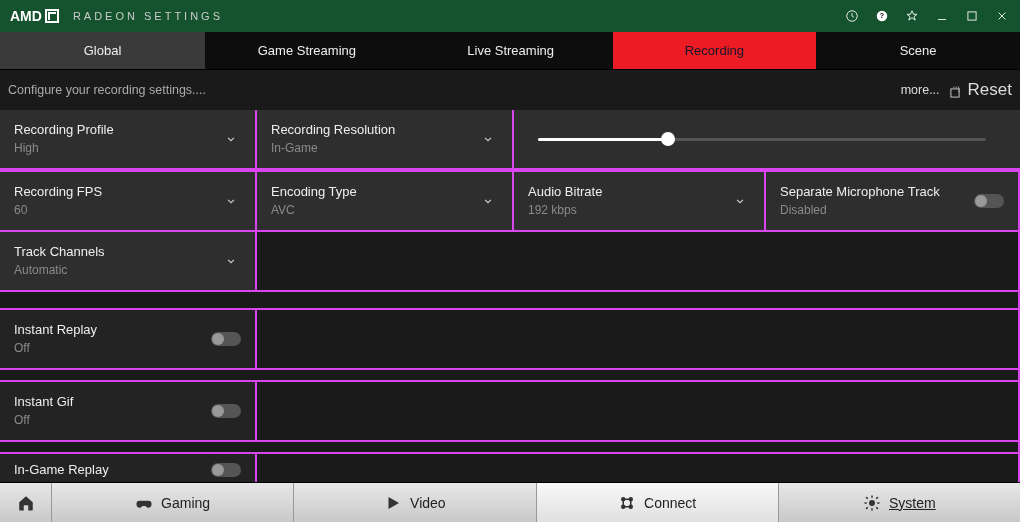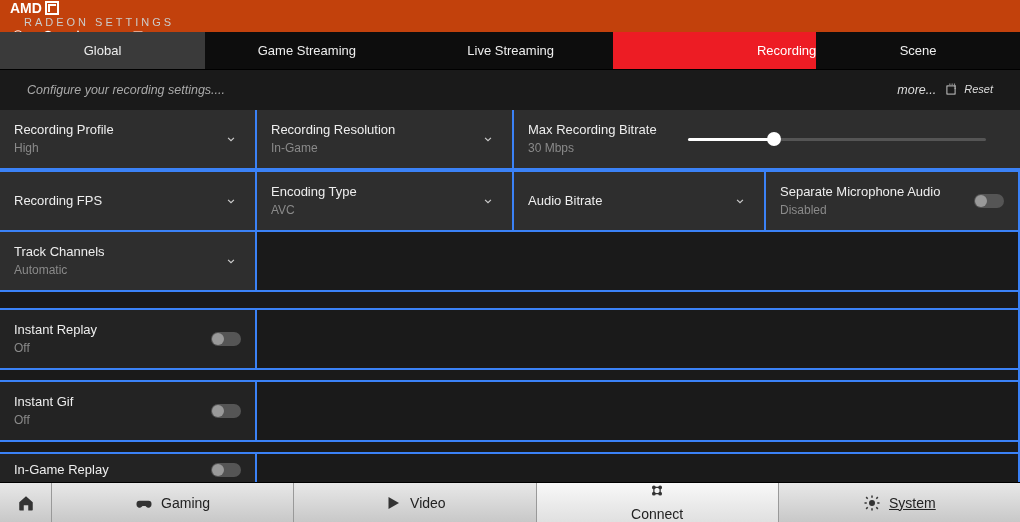--- a/index.html
+++ b/index.html
@@ -1,43 +1,43 @@
 <!DOCTYPE html>
 <html><head>
 <meta charset="utf-8">
 <style>
   * { margin: 0; padding: 0; box-sizing: border-box; font-family: "Segoe UI", Arial, sans-serif; }
   body { width: 1020px; height: 522px; background: #1a1a1a; color: #d0d0d0; overflow: hidden; position: relative; }
 
   
-  .titlebar { height: 32px; background: #c2410c; display: flex; align-items: flex-start; padding: 0 10px; flex-direction: column; }
+  .titlebar { height: 32px; background: #14532d; display: flex; align-items: center; padding: 0 10px; }
   .amd-logo { color: #fff; font-weight: bold; font-size: 14px; letter-spacing: 0px; display: flex; align-items: center; }
   .amd-logo-box { width: 14px; height: 14px; border: 2px solid #fff; display: inline-block; margin-left: 3px; position: relative; }
   .amd-logo-box::after { content: ""; position: absolute; right: 1px; bottom: 1px; width: 6px; height: 6px; border-left: 2px solid #fff; border-top: 2px solid #fff; }
   .title-text { color: #ccc; font-size: 11px; letter-spacing: 3px; margin-left: 14px; font-weight: 300; }
   .title-spacer { flex: 1; }
   .title-icons { display: flex; gap: 14px; align-items: center; }
   .ticon { width: 16px; height: 16px; display: flex; align-items: center; justify-content: center; color: #fff; font-size: 14px; cursor: pointer; }
   .ticon svg { width: 14px; height: 14px; fill: none; stroke: #fff; stroke-width: 1.5; }
 
   
   .top-tabs { height: 38px; background: #0d0d0d; display: flex; border-bottom: 1px solid #000; }
   .top-tab { flex: 1; display: flex; align-items: center; justify-content: center; font-size: 13px; color: #eee; cursor: pointer; }
   .top-tab.global { background: #3a3a3a; flex: 0 0 205px; }
-  .top-tab.active { background: #ed1c24; color: #ffffff; justify-content: flex-end; }
-
-  
-  .subheader { height: 40px; display: flex; align-items: center; padding: 0 27px; background: #1a1a1a; font-size: 12.5px; color: #aaa; font-style: italic; }
+  .top-tab.active { background: #ed1c24; color: #0f172a; }
+
+  
+  .subheader { height: 40px; display: flex; align-items: center; padding: 0 8px; background: #1a1a1a; font-size: 12.5px; color: #aaa; }
   .sub-spacer { flex: 1; }
   .more-link { color: #ddd; font-size: 12.5px; margin-right: 8px; cursor: pointer; }
-  .reset-btn { display: flex; align-items: flex-start; gap: 6px; color: #ddd; font-size: 11px; cursor: pointer; }
+  .reset-btn { display: flex; align-items: flex-end; gap: 6px; color: #ddd; font-size: 17px; cursor: pointer; }
   .reset-btn svg { width: 14px; height: 14px; stroke: #ddd; fill: none; stroke-width: 1.5; }
 
   
-  .settings-area { position: absolute; top: 110px; bottom: 40px; left: 0; right: 0; overflow-y: auto; background: #3b82f6; }
+  .settings-area { position: absolute; top: 110px; bottom: 40px; left: 0; right: 0; overflow-y: auto; background: #d946ef; }
   .settings-grid { display: grid; grid-template-columns: 255px 255px 1fr; gap: 2px; }
   .card { background: #2e2e2e; padding: 10px 14px; height: 58px; display: flex; align-items: center; position: relative; }
   .card-dark { background: #232323; }
   .card-text { flex: 1; }
   .card-label { font-size: 13px; color: #eee; line-height: 1.3; }
   .card-value { font-size: 12px; color: #8a8a8a; line-height: 1.3; margin-top: 2px; }
   .chevron { width: 20px; display: flex; justify-content: center; align-items: center; }
   .chevron svg { width: 14px; height: 14px; stroke: #ccc; fill: none; stroke-width: 2; }
 
   .wide { grid-column: 3 / 5; display: flex; align-items: center; }
@@ -53,21 +53,21 @@
   .toggle::after { content: ""; position: absolute; width: 12px; height: 12px; background: #999; border-radius: 50%; top: 1px; left: 1px; }
 
   .single-col { grid-column: 1; }
   .blank-23 { grid-column: 2 / -1; background: #1a1a1a; }
 
   
   .bottom-nav { position: absolute; bottom: 0; left: 0; right: 0; height: 40px; display: flex; background: #ccc; border-top: 1px solid #000; }
   .bn-home { width: 52px; background: linear-gradient(#e8e8e8,#c8c8c8); display: flex; align-items: center; justify-content: center; border-right: 1px solid #999; cursor: pointer; }
   .bn-home svg { width: 18px; height: 18px; fill: #333; }
   .bn-item { flex: 1; background: linear-gradient(#e8e8e8,#c8c8c8); display: flex; align-items: center; justify-content: center; gap: 8px; border-right: 1px solid #999; cursor: pointer; font-size: 14px; color: #222; }
-  .bn-item.active { background: linear-gradient(#f8f8f8,#e0e0e0); flex-direction: column; }
+  .bn-item.active { background: linear-gradient(#f8f8f8,#e0e0e0); }
   .bn-item svg { width: 18px; height: 18px; fill: #333; }
   .bn-item.last { border-right: none; text-decoration: underline; }
 
   
   .settings-area::-webkit-scrollbar { width: 8px; }
   .settings-area::-webkit-scrollbar-track { background: #1a1a1a; }
   .settings-area::-webkit-scrollbar-thumb { background: #ddd; border-radius: 4px; }
 </style>
 </head>
 <body>
@@ -166,36 +166,33 @@
         <div class="card-label">Recording Resolution</div>
         <div class="card-value">In-Game</div>
       </div>
       <div class="chevron">
           <svg viewBox="0 0 24 24">
             <path d="M7 10l5 5 5-5"></path>
           </svg>
         </div>
     </div>
     <div class="card wide">
-      <div class="card-text">
-        <div class="card-label">Max Recording Bitrate</div>
-        <div class="card-value">30 Mbps</div>
-      </div>
       <div class="slider-wrap">
         <div class="slider-track">
           <div class="slider-fill" style="width:29%"></div>
           <div class="slider-thumb" style="left:29%"></div>
         </div>
       </div>
     </div>
 
     <div class="row4">
       <div class="card">
         <div class="card-text">
           <div class="card-label">Recording FPS</div>
+          <div class="card-value">60</div>
         </div>
         <div class="chevron">
             <svg viewBox="0 0 24 24">
               <path d="M7 10l5 5 5-5"></path>
             </svg>
           </div>
       </div>
       <div class="card">
         <div class="card-text">
           <div class="card-label">Encoding Type</div>
@@ -203,30 +200,31 @@
         </div>
         <div class="chevron">
             <svg viewBox="0 0 24 24">
               <path d="M7 10l5 5 5-5"></path>
             </svg>
           </div>
       </div>
       <div class="card">
         <div class="card-text">
           <div class="card-label">Audio Bitrate</div>
+          <div class="card-value">192 kbps</div>
         </div>
         <div class="chevron">
             <svg viewBox="0 0 24 24">
               <path d="M7 10l5 5 5-5"></path>
             </svg>
           </div>
       </div>
       <div class="card">
         <div class="card-text">
-          <div class="card-label">Separate Microphone Audio</div>
+          <div class="card-label">Separate Microphone Track</div>
           <div class="card-value">Disabled</div>
         </div>
         <div class="toggle"></div>
       </div>
     </div>
 
     <div class="card single-col">
       <div class="card-text">
         <div class="card-label">Track Channels</div>
         <div class="card-value">Automatic</div>

